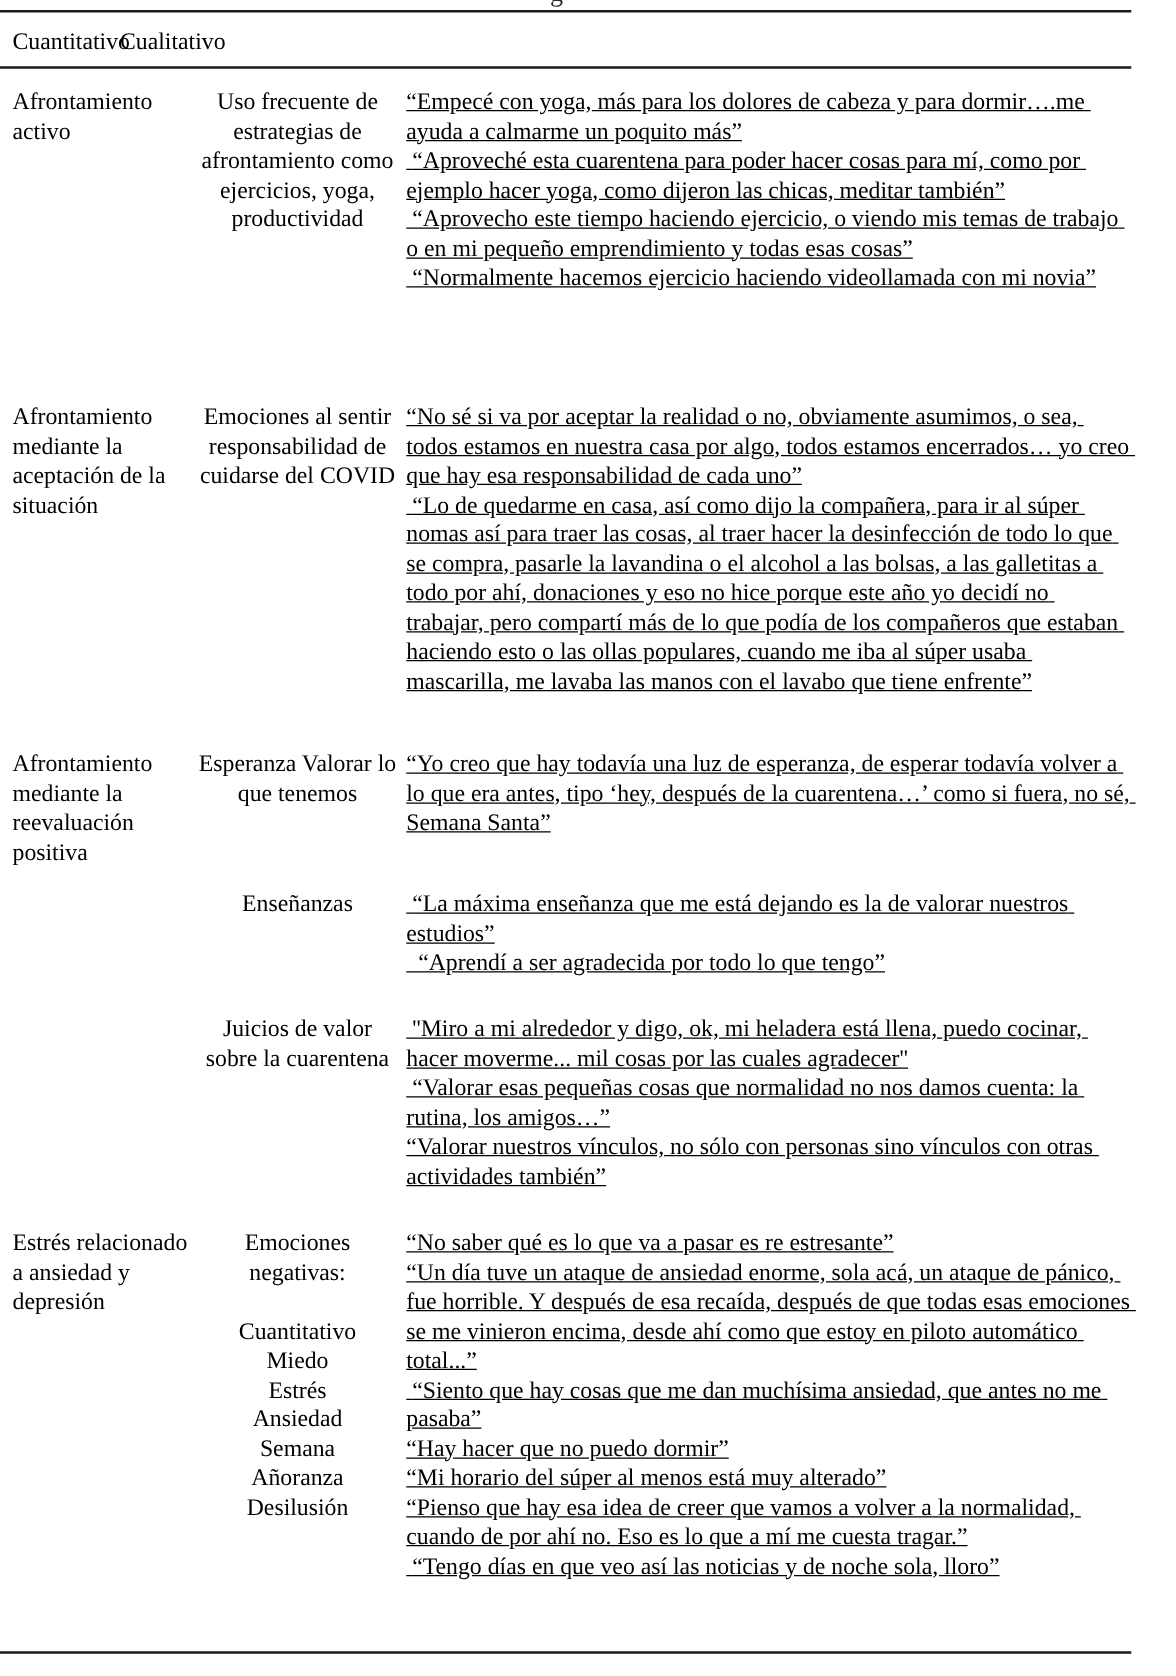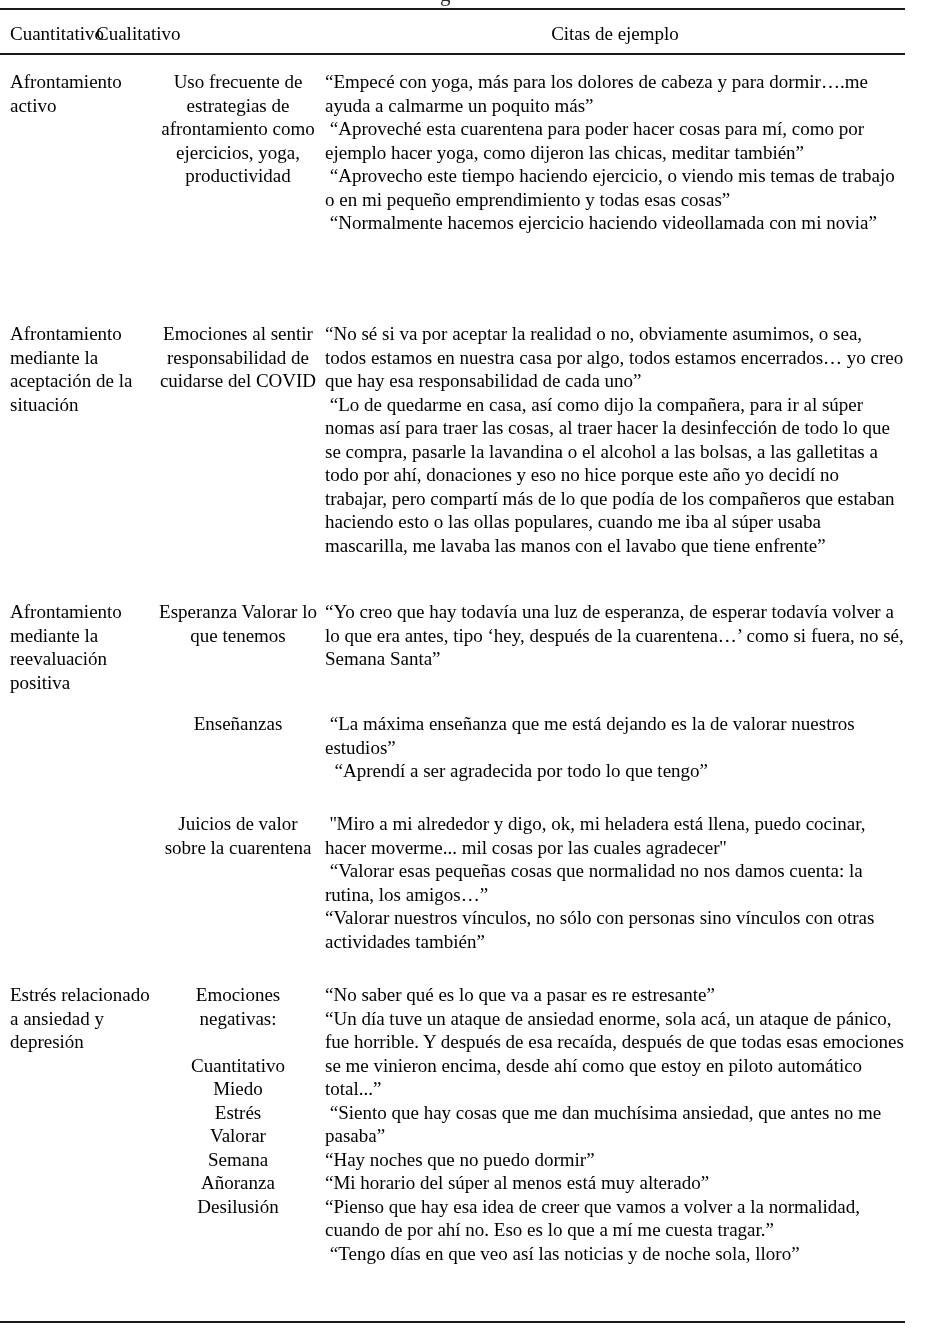--- a/index.html
+++ b/index.html
@@ -89,20 +89,21 @@
     line-height: 23px;
     top: 22px;
   }
   .hdr1 { left: 10px; }
   .hdr2 { left: 96px; text-align: center; }
   .hdr3 { left: 325px; width: 580px; text-align: center; }
 
   .quote {
     margin: 0;
     white-space: pre-wrap;
+    text-decoration: underline;
   }
   .quote + .quote { margin-top: 0; }
 
   .kw {
     margin: 0;
     white-space: pre-wrap;
   }
 
   .gap-sm { height: 23.5px; }
 </style>
@@ -110,21 +111,20 @@
 <body>
 
 <div class="page">
 
   <div class="cut-glyph">g</div>
 
   <div class="rule rule-top"></div>
 
   <div class="hdr1">Cuantitativo</div>
   <div class="hdr2">Cualitativo</div>
-  <div class="hdr3">Citas de ejemplo</div>
 
   <div class="rule rule-header"></div>
 
   <div class="table">
 
     <div class="row" style="top:70px;">
       <div class="col1">Afrontamiento activo</div>
       <div class="col2">Uso frecuente de estrategias de afrontamiento como ejercicios, yoga, productividad</div>
       <div class="col3">
         <p class="quote">“Empecé con yoga, más para los dolores de cabeza y para dormir….me ayuda a calmarme un poquito más”</p>
@@ -169,30 +169,30 @@
     </div>
 
     <div class="row" style="top:983px;">
       <div class="col1">Estrés relacionado a ansiedad y depresión</div>
       <div class="col2">
         <p class="kw">Emociones negativas:</p>
         <div class="gap-sm"></div>
         <p class="kw">Cuantitativo</p>
         <p class="kw">Miedo</p>
         <p class="kw">Estrés</p>
-        <p class="kw">Valorar</p>
+        <p class="kw">Ansiedad</p>
         <p class="kw">Semana</p>
         <p class="kw">Añoranza</p>
         <p class="kw">Desilusión</p>
       </div>
       <div class="col3">
         <p class="quote">“No saber qué es lo que va a pasar es re estresante”</p>
         <p class="quote">“Un día tuve un ataque de ansiedad enorme, sola acá, un ataque de pánico, fue horrible. Y después de esa recaída, después de que todas esas emociones se me vinieron encima, desde ahí como que estoy en piloto automático total...”</p>
         <p class="quote"> “Siento que hay cosas que me dan muchísima ansiedad, que antes no me pasaba”</p>
-        <p class="quote">“Hay noches que no puedo dormir”</p>
+        <p class="quote">“Hay hacer que no puedo dormir”</p>
         <p class="quote">“Mi horario del súper al menos está muy alterado”</p>
         <p class="quote">“Pienso que hay esa idea de creer que vamos a volver a la normalidad, cuando de por ahí no. Eso es lo que a mí me cuesta tragar.”</p>
         <p class="quote"> “Tengo días en que veo así las noticias y de noche sola, lloro”</p>
       </div>
     </div>
 
   </div>
 
   <div class="rule rule-bottom"></div>
 

